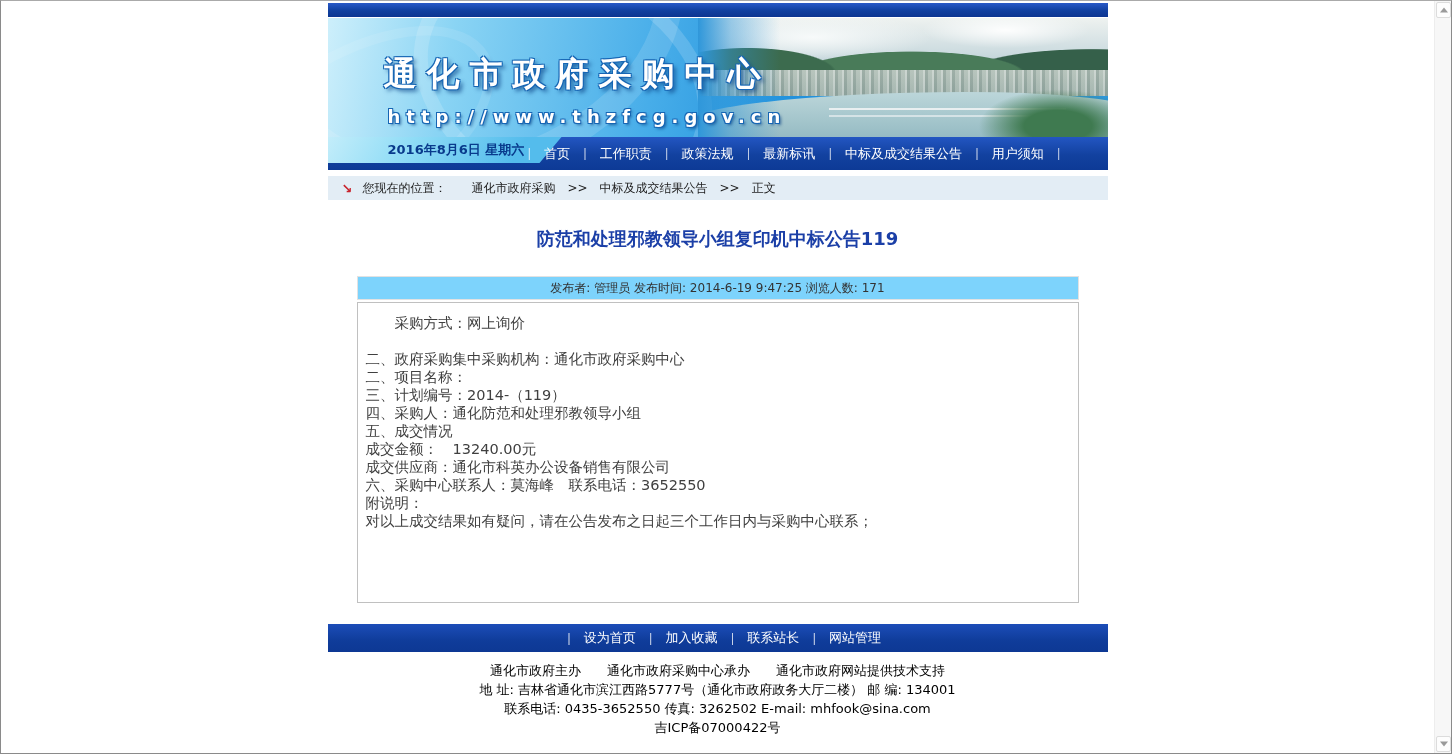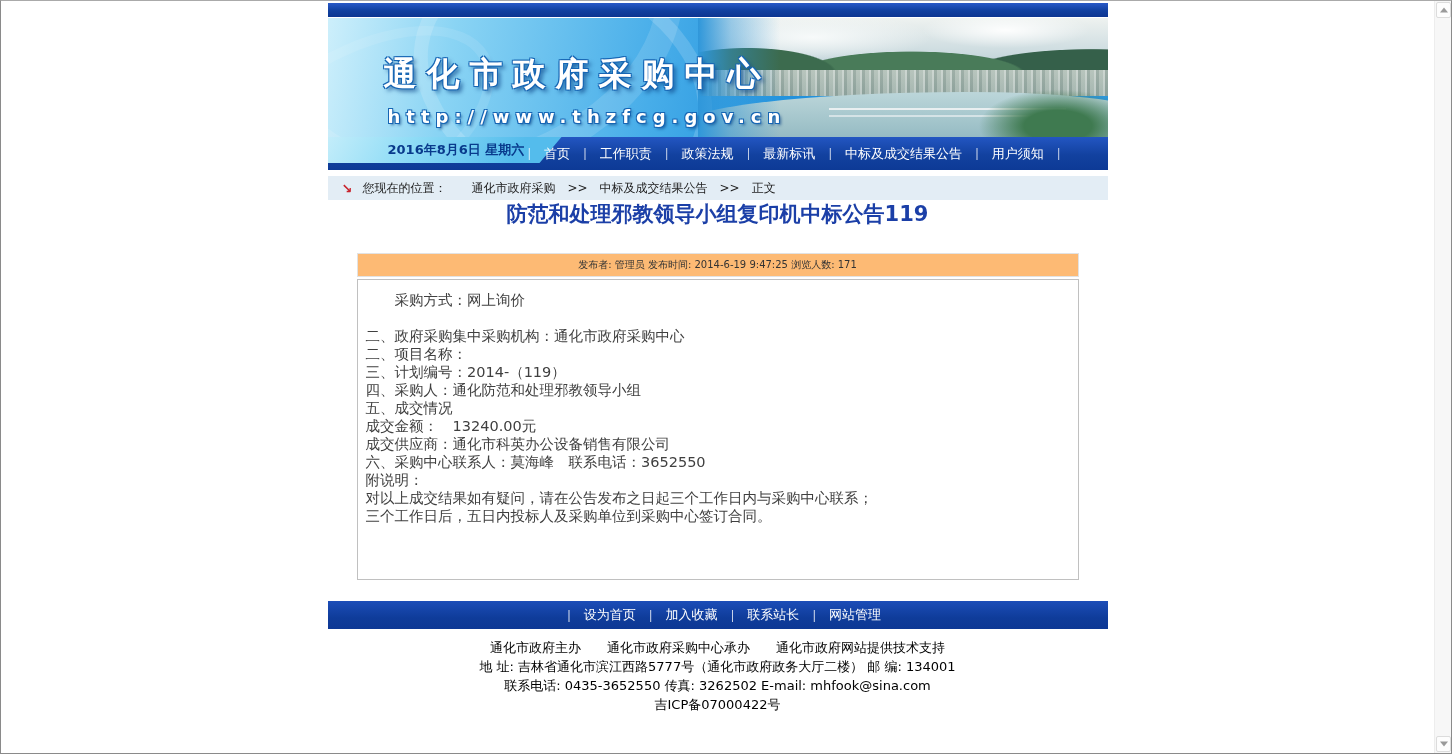--- a/index.html
+++ b/index.html
@@ -72,24 +72,24 @@
 
   
   .breadcrumb { margin-top:6px; height:24px; background:#e3edf5; display:flex; align-items:center;
     font-size:12px; color:#1d1d1d; }
   .crumb-icon { color:#c8232c; font-weight:bold; margin:0 10px 0 14px; font-size:13px; line-height:1; }
   .crumb-prefix { margin-right:16px; }
   .crumb-link { margin:0 9px; cursor:pointer; }
   .crumb-sep { margin:0 3px; }
 
   
-  .article-title { text-align:center; font-size:21px; font-weight:bold; color:#1b3fa7; }
+  .article-title { margin-top:27px; text-align:center; font-size:18px; font-weight:bold; color:#1b3fa7; }
   .article-box { margin:25px 29px 0; }
-  .meta-bar { height:24px; background:#fdba74; border:1px solid #e2e2e2; margin-bottom:2px;
-    display:flex; align-items:center; justify-content:center; font-size:10px; color:#333; }
+  .meta-bar { height:24px; background:#7dd3fc; border:1px solid #e2e2e2; margin-bottom:2px;
+    display:flex; align-items:center; justify-content:center; font-size:12px; color:#333; }
   .content-box { height:301px; border:1px solid #c0c0c0; padding:11px 8px; font-size:14.5px; color:#404040; overflow:hidden; }
   .content-line { min-height:18px; line-height:18px; white-space:pre-wrap; }
 
   
   .footer-bar { margin-top:21px; height:28px;
     background:linear-gradient(180deg,#1c4db8 0%,#0f3c9a 60%,#0d3894 100%);
     display:flex; align-items:center; justify-content:center; color:#fff; font-size:13px; white-space:nowrap; }
   .fnav-sep { margin:0 9px; font-size:12px; }
   .fnav-item { cursor:pointer; }
   .footer-info { margin-top:9px; text-align:center; font-size:13px; color:#000; line-height:19px; }
@@ -174,21 +174,20 @@
           <div class="content-line">二、政府采购集中采购机构：通化市政府采购中心</div>
           <div class="content-line">二、项目名称：</div>
           <div class="content-line">三、计划编号：2014-（119）</div>
           <div class="content-line">四、采购人：通化防范和处理邪教领导小组</div>
           <div class="content-line">五、成交情况</div>
           <div class="content-line">成交金额：　13240.00元</div>
           <div class="content-line">成交供应商：通化市科英办公设备销售有限公司</div>
           <div class="content-line">六、采购中心联系人：莫海峰　联系电话：3652550</div>
           <div class="content-line">附说明：</div>
           <div class="content-line">对以上成交结果如有疑问，请在公告发布之日起三个工作日内与采购中心联系；</div>
-          <div class="content-line">三个工作日后，五日内投标人及采购单位到采购中心签订合同。</div>
         </div>
       </div>
 
       <div class="footer-bar">
         <span class="fnav-sep">｜</span>
         <span class="fnav-item">设为首页</span>
         <span class="fnav-sep">｜</span>
         <span class="fnav-item">加入收藏</span>
         <span class="fnav-sep">｜</span>
         <span class="fnav-item">联系站长</span>

